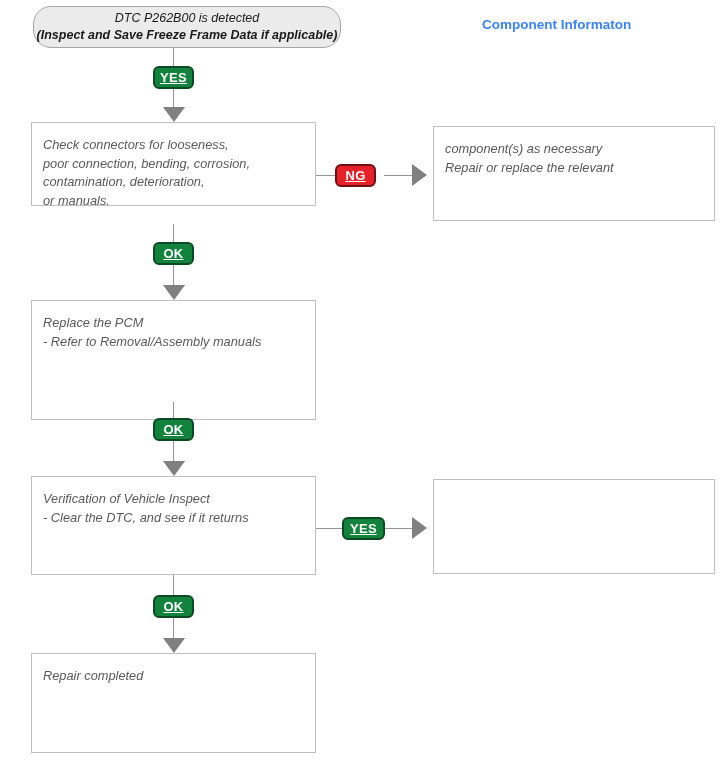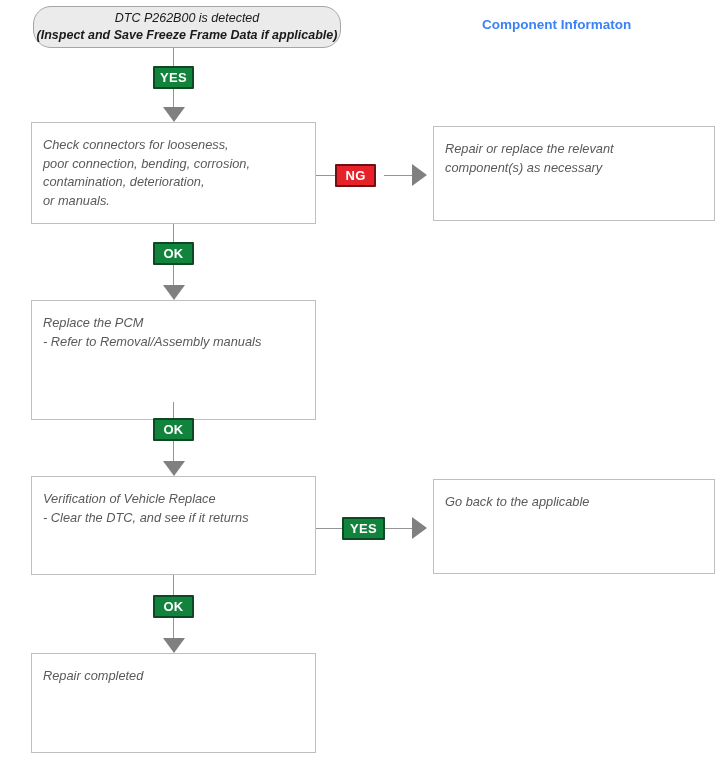--- a/index.html
+++ b/index.html
@@ -64,29 +64,30 @@
     text-align: left;
   }
   .pbox .ln {
     white-space: nowrap;
   }
 
   
   .badge {
     position: absolute;
     box-sizing: border-box;
-    border-radius: 1px;
+    border-radius: 6px;
     color: #ffffff;
     font-weight: bold;
     font-size: 13px;
     letter-spacing: 0.3px;
     display: flex;
     align-items: center;
     justify-content: center;
     z-index: 5;
+    text-decoration: underline;
   }
   .badge-yes, .badge-ok {
     background: #12833c;
     border: 2px solid #0d4a24;
   }
   .badge-ng {
     background: #e52229;
     border: 2px solid #6e1014;
   }
 
@@ -145,64 +146,63 @@
     <div class="ln">(Inspect and Save Freeze Frame Data if applicable)</div>
   </div>
 
   <div class="vline" style="left:173px; top:48px; height:18px;"></div>
 
   <div class="badge badge-yes" style="left:153px; top:66px; width:41px; height:23px;">YES</div>
 
   <div class="vline" style="left:173px; top:89px; height:18px;"></div>
   <div class="arrow-down" style="left:163px; top:107px;"></div>
 
-  <div class="node pbox" style="left:31px; top:122px; width:285px; height:102px;">
+  <div class="node pbox" style="left:31px; top:122px; width:285px; height:84px;">
     <div class="ln">Check connectors for looseness,</div>
     <div class="ln">poor connection, bending, corrosion,</div>
     <div class="ln">contamination, deterioration,</div>
     <div class="ln">or manuals.</div>
   </div>
 
   <div class="hline" style="left:316px; top:175px; width:28px;"></div>
   <div class="badge badge-ng" style="left:335px; top:164px; width:41px; height:23px;">NG</div>
   <div class="hline" style="left:384px; top:175px; width:28px;"></div>
   <div class="arrow-right" style="left:412px; top:164px;"></div>
 
   <div class="node pbox" style="left:433px; top:126px; width:282px; height:95px;">
+    <div class="ln">component(s) as necessary</div>
     <div class="ln">Repair or replace the relevant</div>
-    <div class="ln">component(s) as necessary</div>
   </div>
 
   <div class="vline" style="left:173px; top:224px; height:18px;"></div>
   <div class="badge badge-ok" style="left:153px; top:242px; width:41px; height:23px;">OK</div>
   <div class="vline" style="left:173px; top:265px; height:20px;"></div>
   <div class="arrow-down" style="left:163px; top:285px;"></div>
 
   <div class="node pbox" style="left:31px; top:300px; width:285px; height:120px;">
     <div class="ln">Replace the PCM</div>
     <div class="ln">- Refer to Removal/Assembly manuals</div>
   </div>
 
   <div class="vline" style="left:173px; top:402px; height:16px;"></div>
   <div class="badge badge-ok" style="left:153px; top:418px; width:41px; height:23px;">OK</div>
   <div class="vline" style="left:173px; top:441px; height:20px;"></div>
   <div class="arrow-down" style="left:163px; top:461px;"></div>
 
   <div class="node pbox" style="left:31px; top:476px; width:285px; height:99px;">
-    <div class="ln">Verification of Vehicle Replace</div>
+    <div class="ln">Verification of Vehicle Inspect</div>
     <div class="ln">- Clear the DTC, and see if it returns</div>
   </div>
 
   <div class="hline" style="left:316px; top:528px; width:27px;"></div>
   <div class="badge badge-yes" style="left:342px; top:517px; width:43px; height:23px;">YES</div>
   <div class="hline" style="left:385px; top:528px; width:27px;"></div>
   <div class="arrow-right" style="left:412px; top:517px;"></div>
 
   <div class="node pbox" style="left:433px; top:479px; width:282px; height:95px;">
-    <div class="ln">Go back to the applicable</div>
   </div>
 
   <div class="vline" style="left:173px; top:575px; height:20px;"></div>
   <div class="badge badge-ok" style="left:153px; top:595px; width:41px; height:23px;">OK</div>
   <div class="vline" style="left:173px; top:618px; height:20px;"></div>
   <div class="arrow-down" style="left:163px; top:638px;"></div>
 
   <div class="node pbox" style="left:31px; top:653px; width:285px; height:100px;">
     <div class="ln">Repair completed</div>
   </div>

